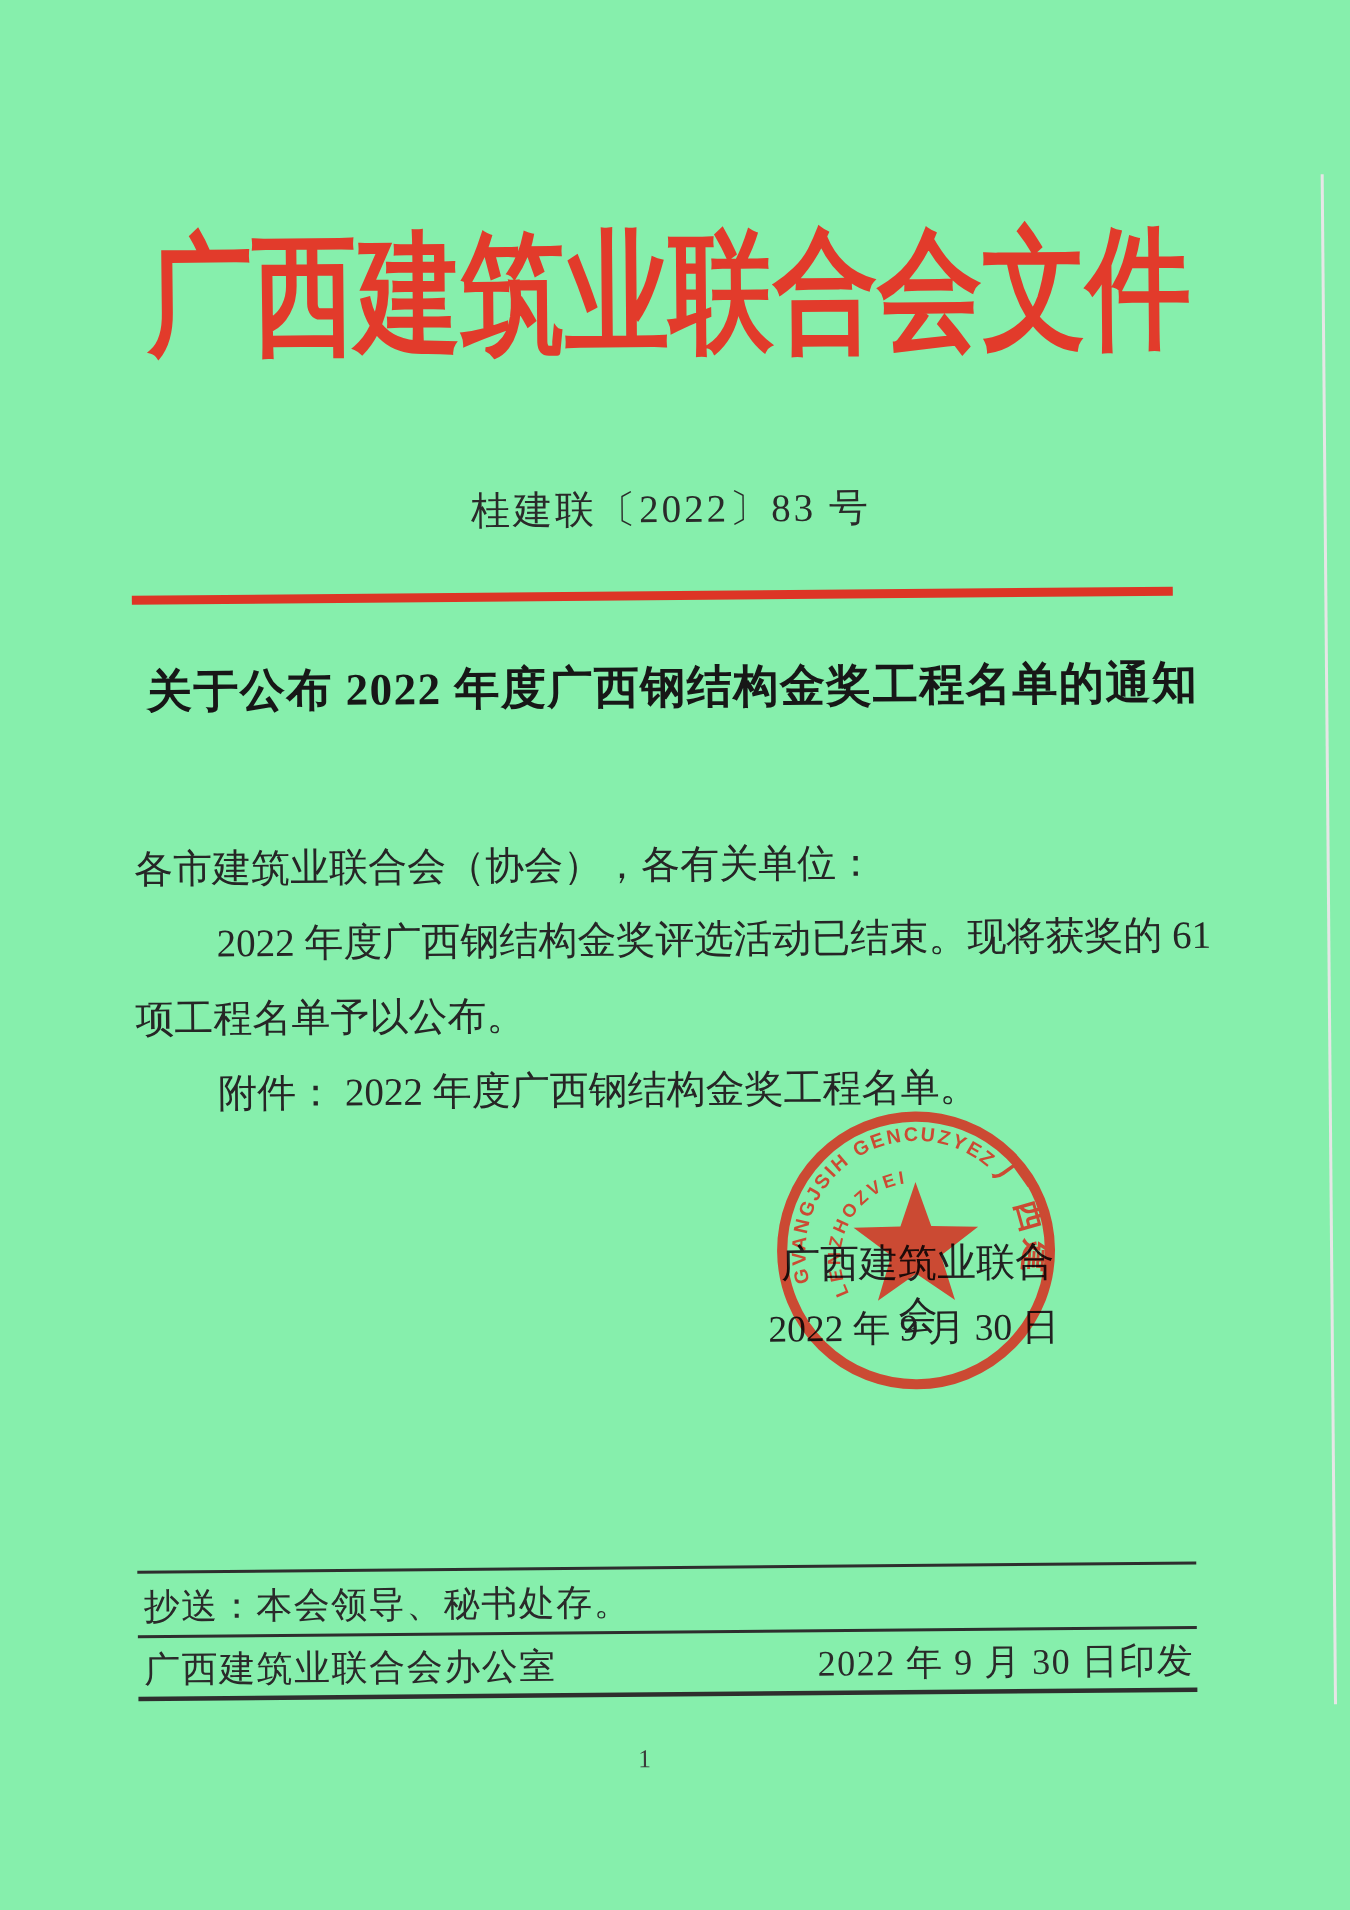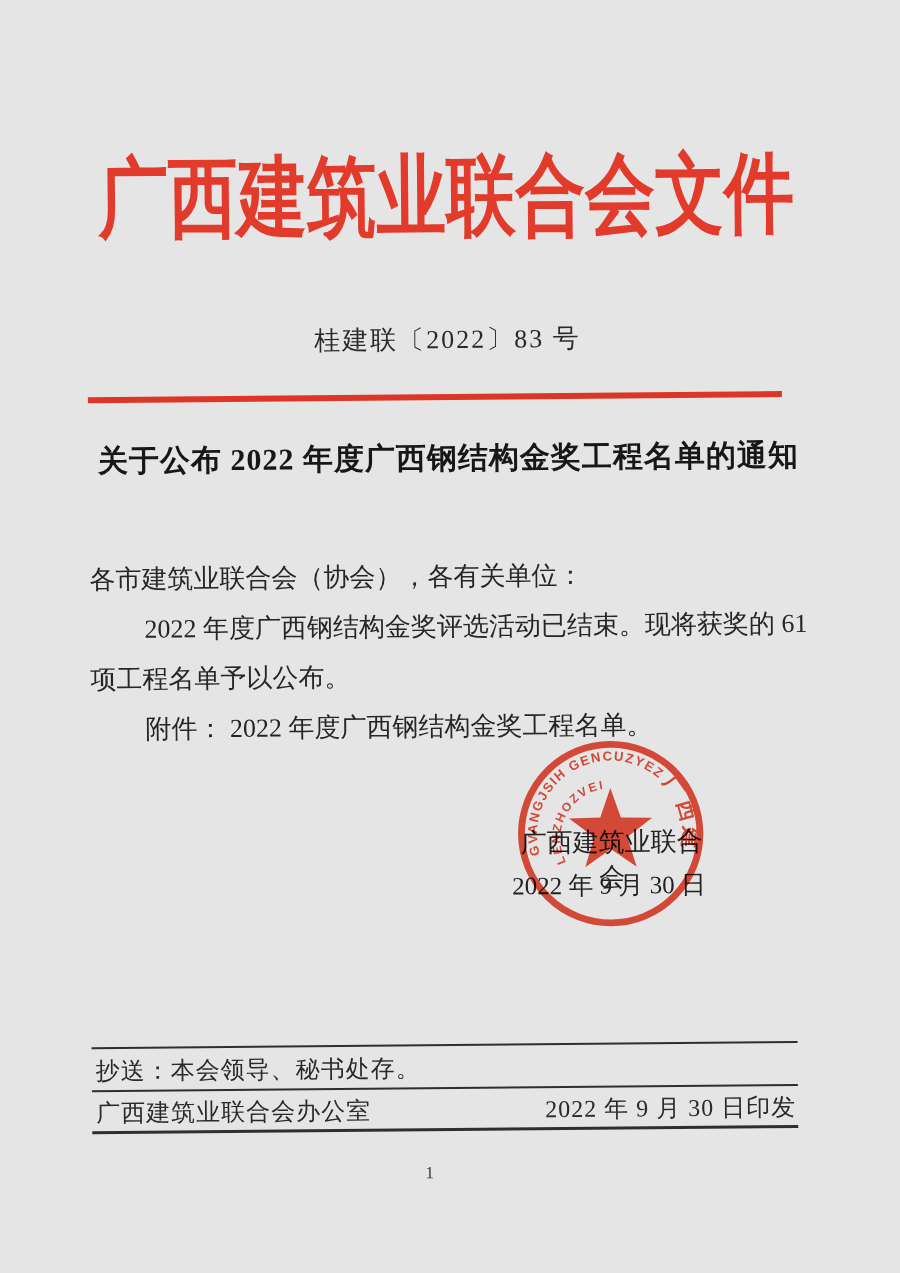--- a/index.html
+++ b/index.html
@@ -1,18 +1,18 @@
 <!DOCTYPE html>
 <html><head>
 <meta charset="utf-8">
 <style>
   html,body { margin:0; padding:0; background:#ffffff; }
   .page {
     position:relative; width:900px; height:1273px; margin:0 auto;
-    background:#e5e5e5; overflow:hidden;
+    background:#86efac; overflow:hidden;
     font-family:"Liberation Serif","DejaVu Serif",serif;
     color:#1f1f1f;
   }
   .tilt { position:absolute; inset:0; transform:rotate(-0.5deg); transform-origin:450px 640px; }
 
   .scan-edge {
     position:absolute; left:885px; top:120px; width:2px; height:1020px;
     background:#e6e6e6;
   }
 

